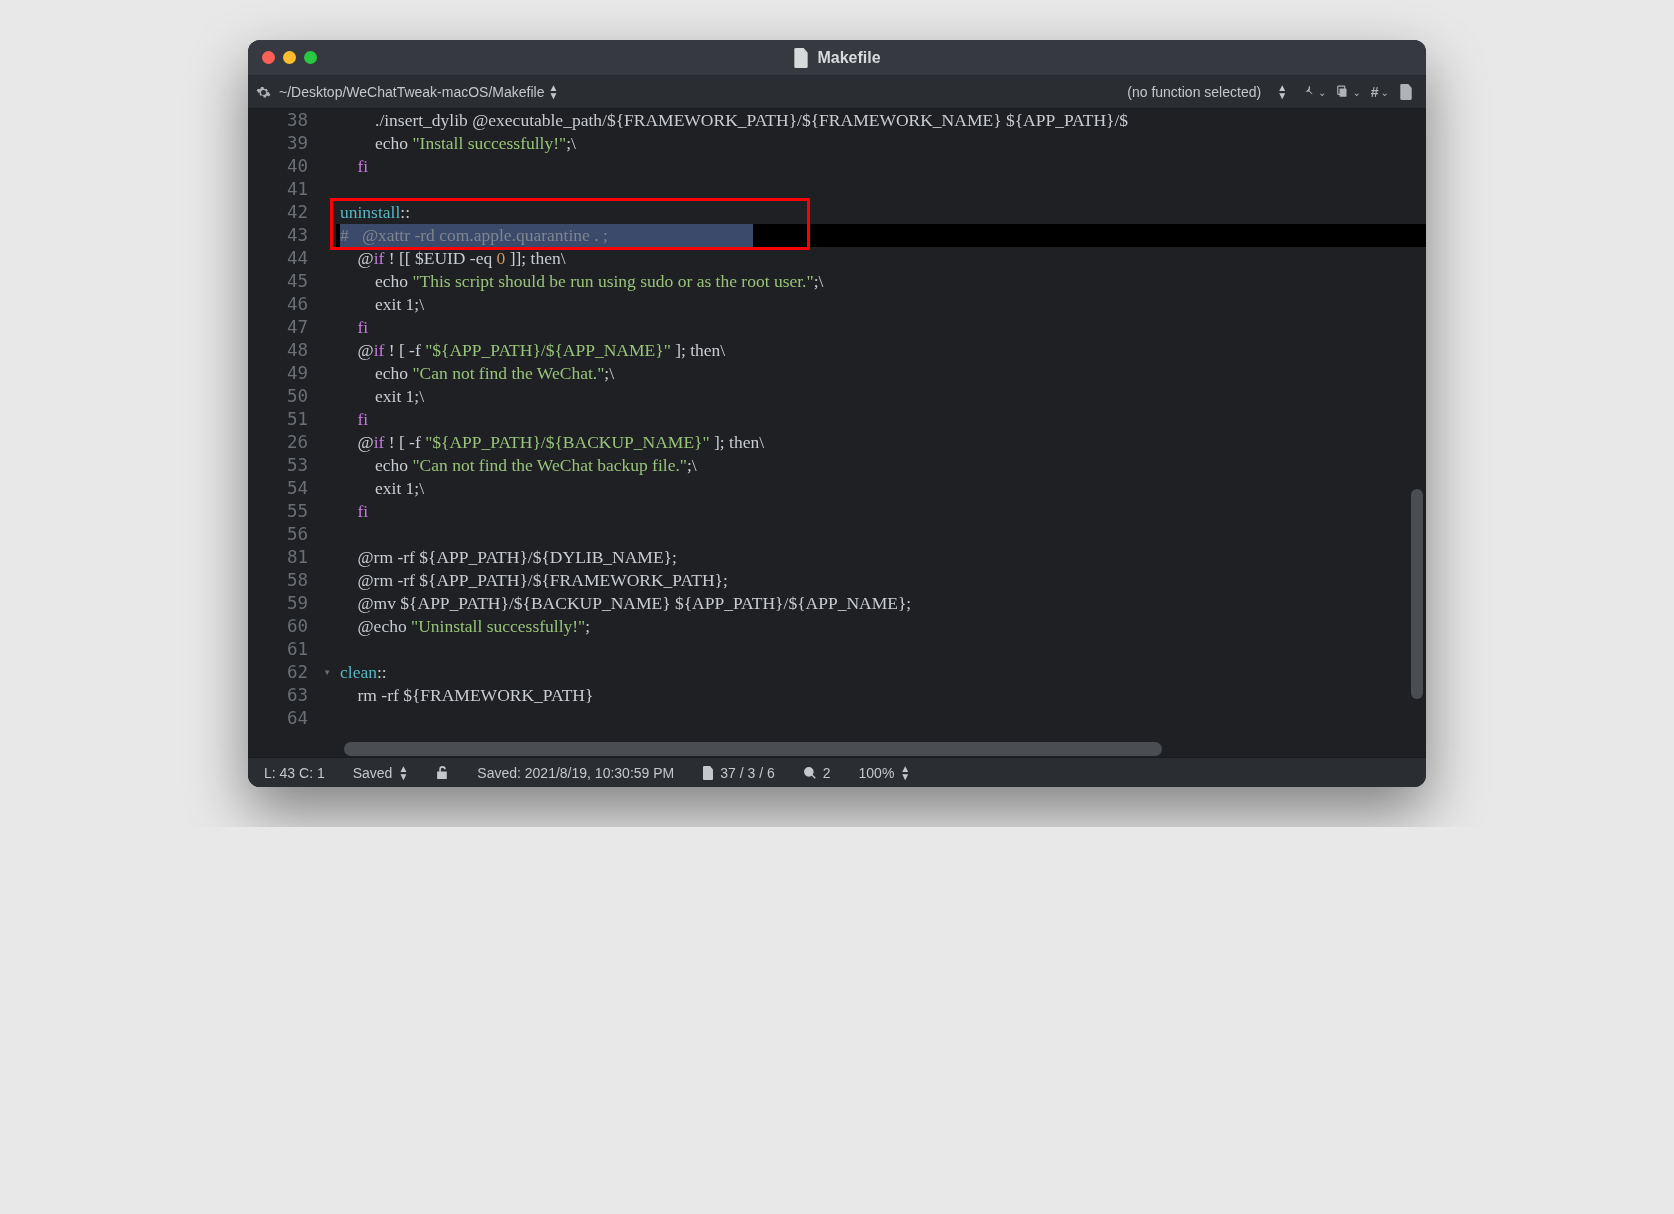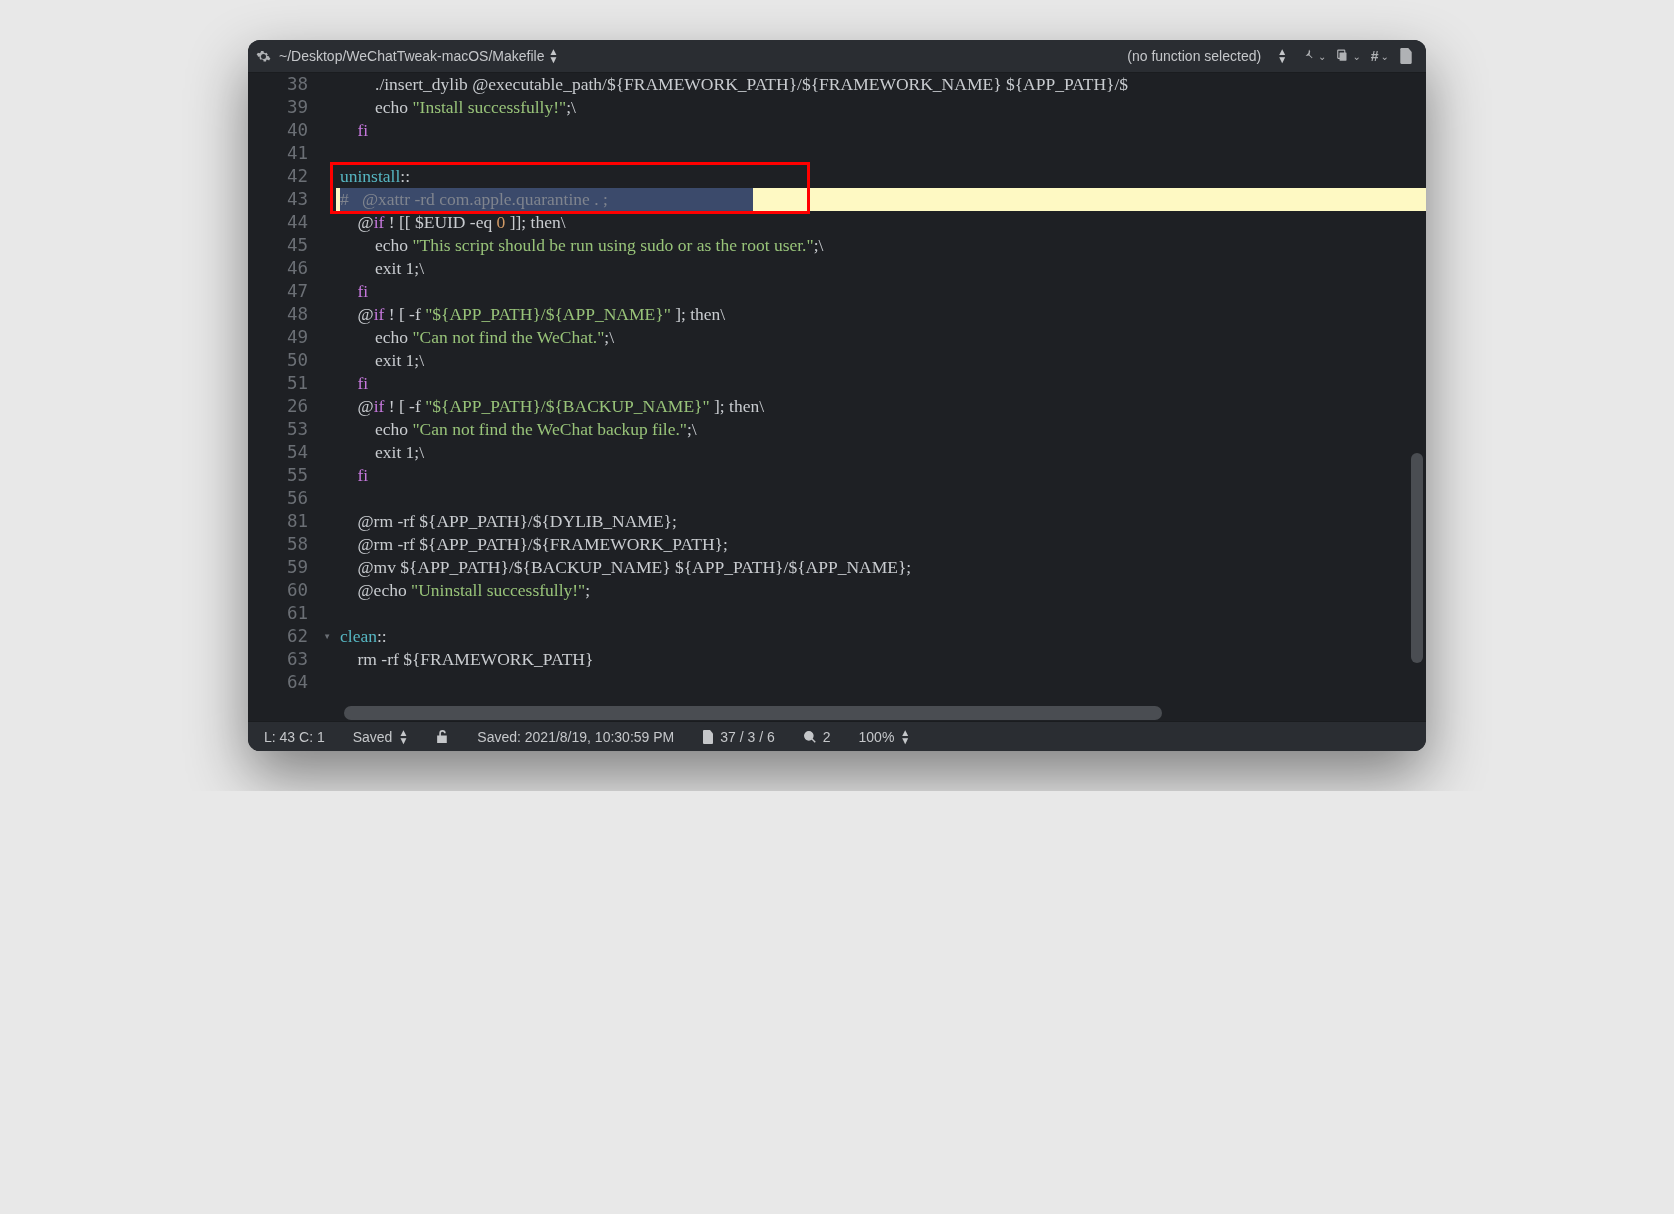--- a/index.html
+++ b/index.html
@@ -69,21 +69,21 @@
     color: #6b6f75;
     padding-right: 10px;
     user-select: none;
     background: #1e2024;
   }
   .gutter div { height: 23px; }
   .fold-col { width: 18px; color:#6b6f75;}
   .fold-col div { height:23px; text-align:center; font-size:12px; line-height:23px;}
   .code { flex: 1; color: #c9ccd0; white-space: pre; position: relative; font-family: Liberation Serif, serif;}
   .code-line { height: 23px; padding-left: 4px; position: relative; }
-  .code-line.current { background: #fef9c3; }
+  .code-line.current { background: #000000; }
   .k-kw { color: #c678dd; }
   .k-str { color: #98c379; }
   .k-com { color: #7f848e; }
   .k-num { color: #d19a66; }
   .k-target { color: #56b6c2; }
   .k-text { color: #c9ccd0; }
   .highlight-box {
     position: absolute;
     border: 3px solid #ff0000;
     pointer-events: none;
@@ -105,20 +105,33 @@
     padding: 0 16px;
     gap: 28px;
   }
   .statusbar .item { display: flex; align-items: center; gap: 6px; }
   .statusbar svg { fill:#c5c7ca; }
 </style>
 </head>
 <body>
 
 <div class="window">
+  <div class="titlebar">
+    <div class="traffic-lights">
+      <div class="tl close"></div>
+      <div class="tl min"></div>
+      <div class="tl max"></div>
+    </div>
+    <div class="title">
+      <svg class="file-icon" viewBox="0 0 24 30">
+          <path d="M4 0h12l6 7v21a2 2 0 0 1-2 2H4a2 2 0 0 1-2-2V2a2 2 0 0 1 2-2z"></path>
+        </svg>
+      <span>Makefile</span>
+    </div>
+  </div>
 
   <div class="toolbar">
     <span class="gear">
       <svg width="15" height="15" viewBox="0 0 24 24" fill="#b0b2b5">
           <path d="M12 8a4 4 0 1 0 0 8 4 4 0 0 0 0-8zm9 4a7 7 0 0 1-.1 1.2l2.1 1.6-2 3.4-2.5-1a7 7 0 0 1-2 .1l-.4 2.7h-4l-.4-2.7a7 7 0 0 1-2-1.1l-2.5 1-2-3.4 2.1-1.6A7 7 0 0 1 3 12a7 7 0 0 1 .1-1.2L1 9.2l2-3.4 2.5 1a7 7 0 0 1 2-1.1L8 3h4l.4 2.7a7 7 0 0 1 2 1.1l2.5-1 2 3.4-2.1 1.6A7 7 0 0 1 21 12z"></path>
         </svg>
     </span>
     <span class="path">
       <span>~/Desktop/WeChatTweak-macOS/Makefile</span>
       <span class="sel-arrows">▲<br>▼</span>

